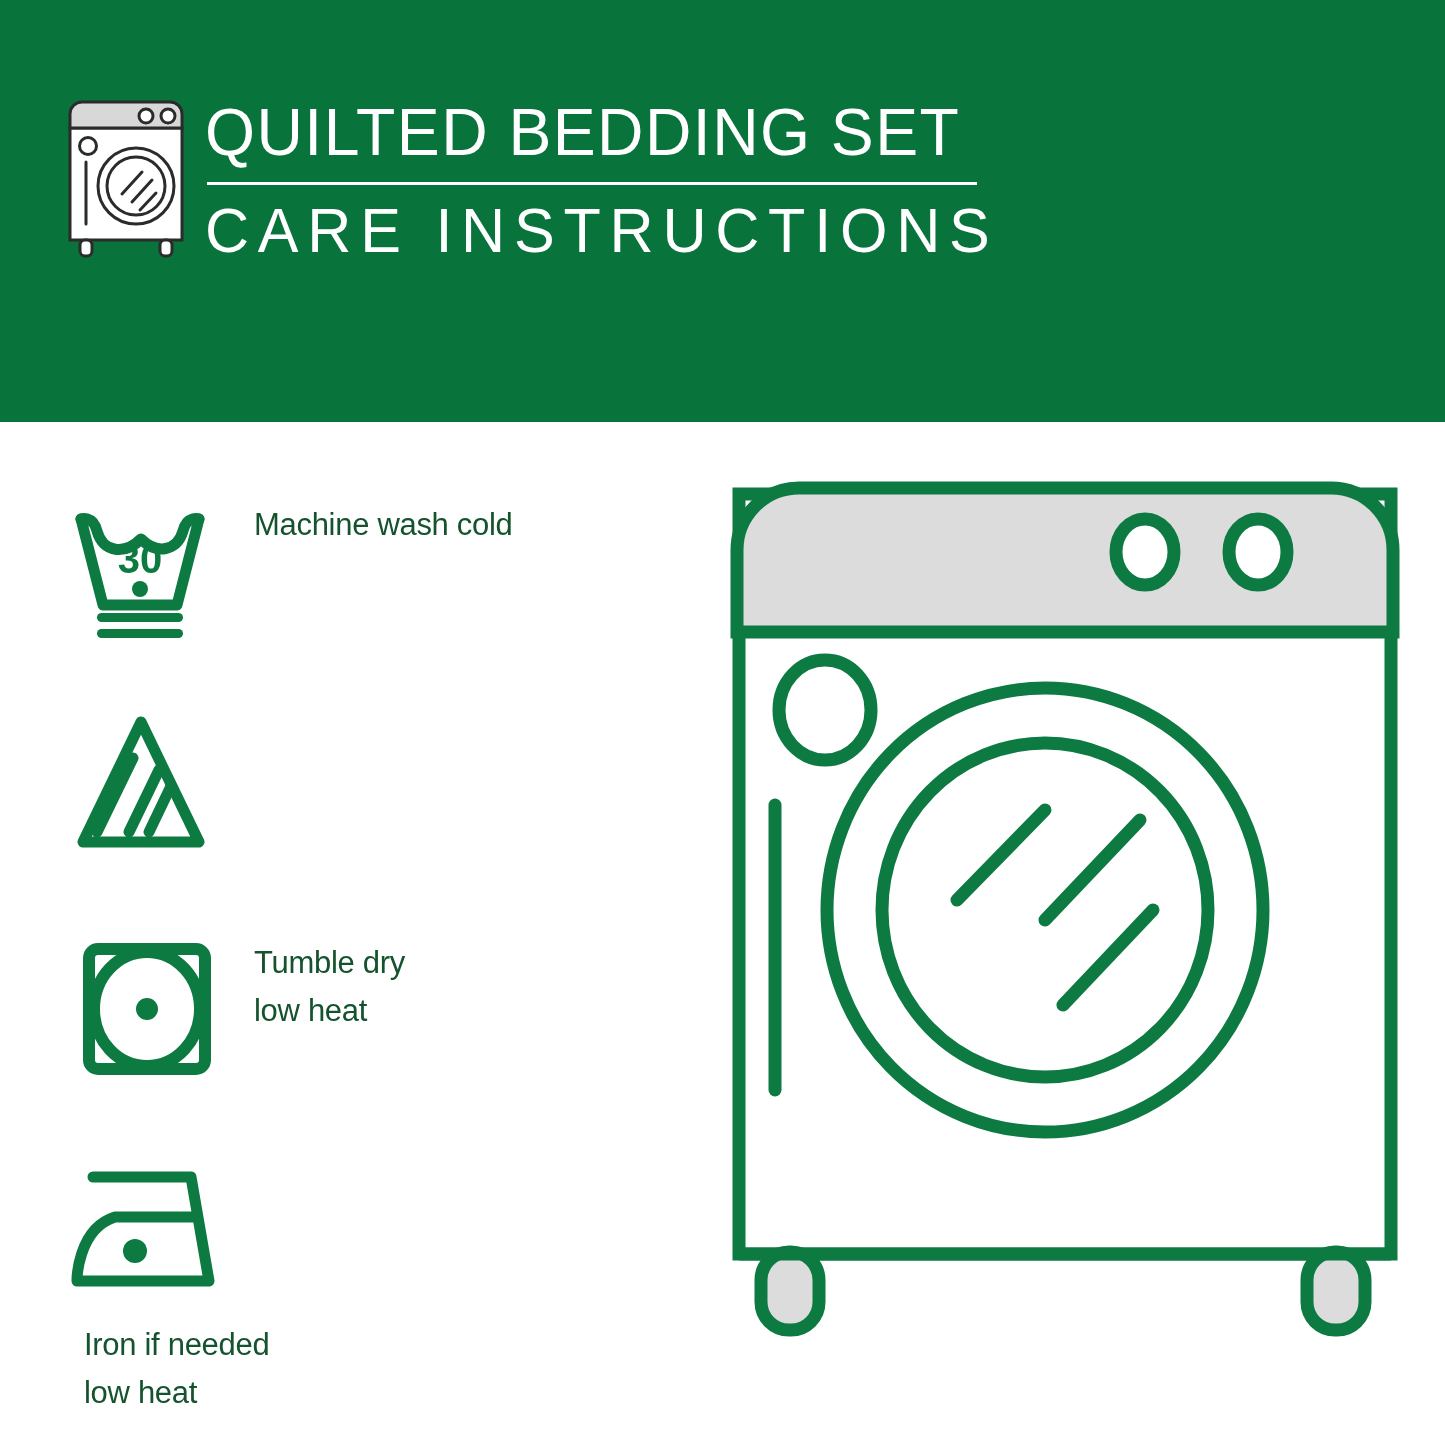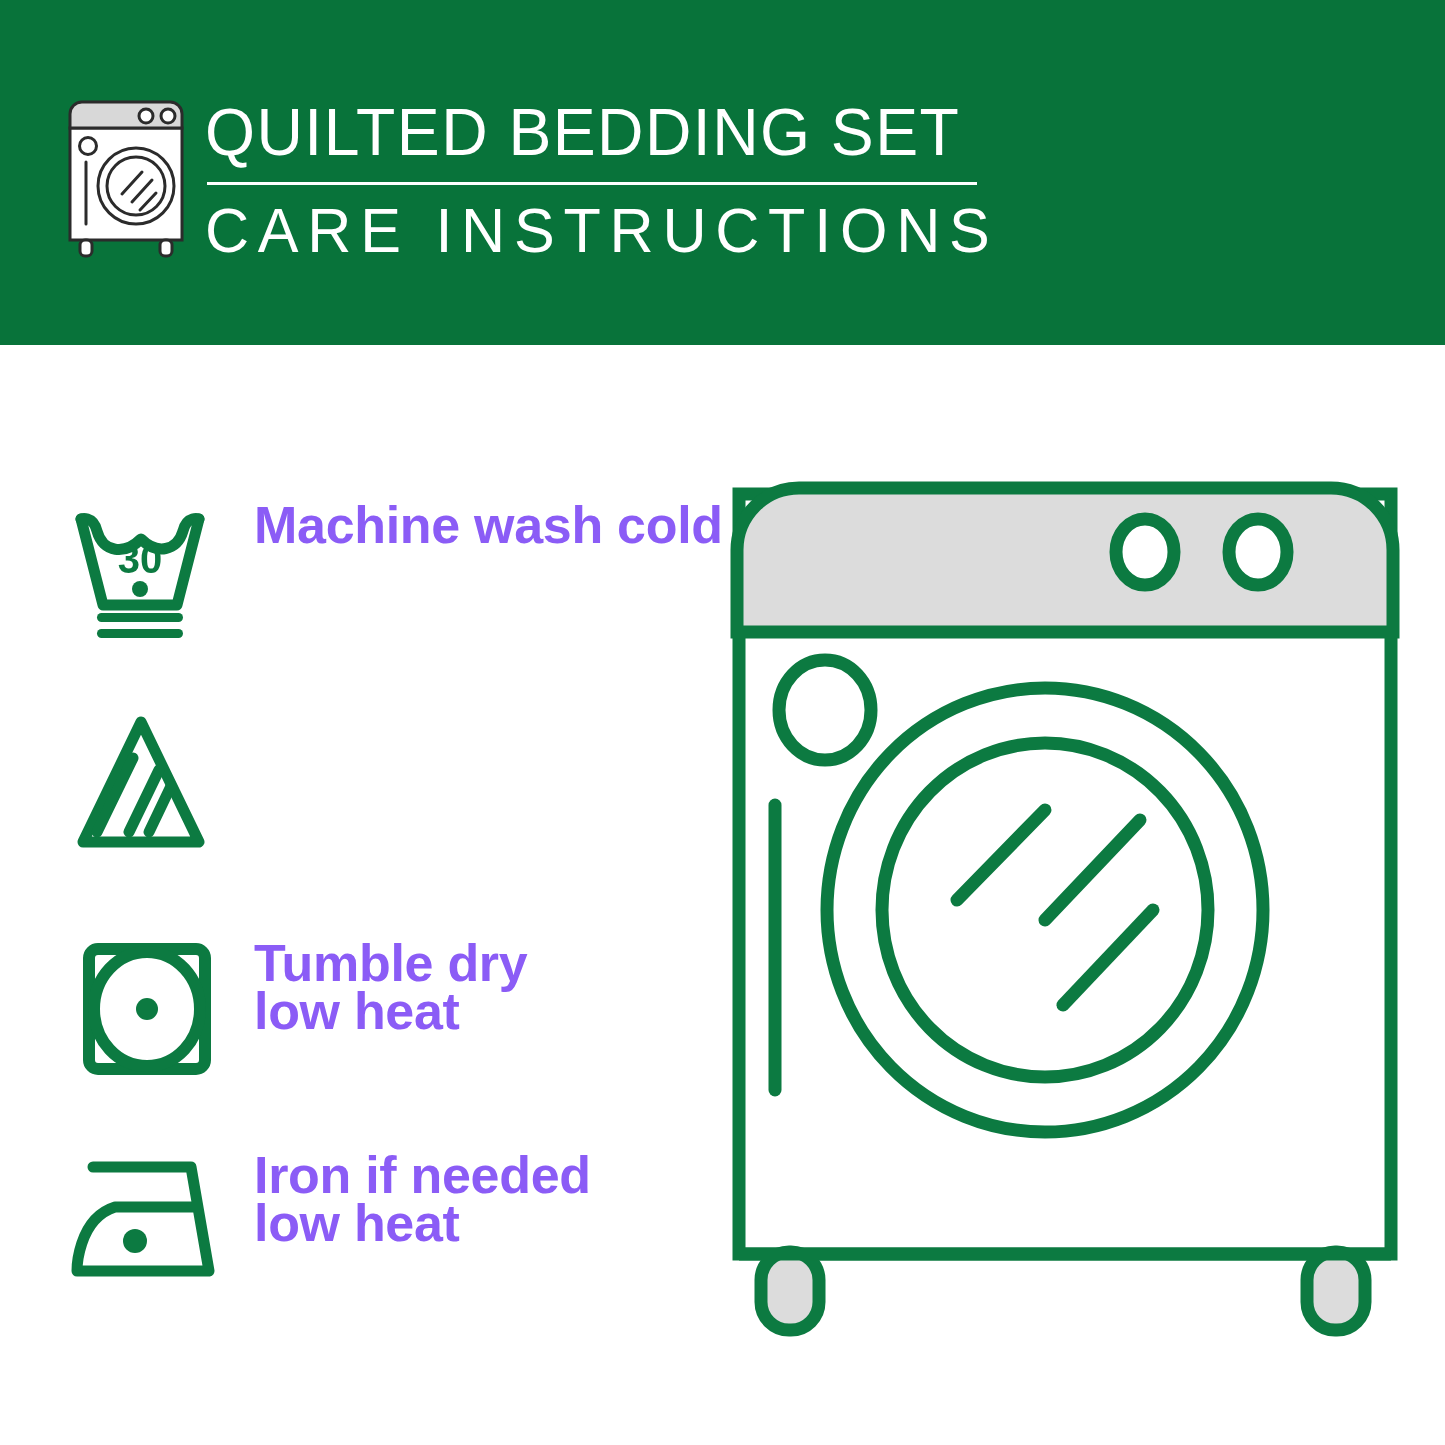--- a/index.html
+++ b/index.html
@@ -17,21 +17,21 @@
     background: #ffffff;
     overflow: hidden;
   }
 
   
   .header {
     position: absolute;
     left: 0;
     top: 0;
     width: 1445px;
-    height: 345px;
+    height: 422px;
     background: #08733a;
   }
   .header-logo {
     position: absolute;
     left: 62px;
     top: 98px;
     width: 132px;
     height: 162px;
   }
   .header-text-block {
@@ -80,36 +80,36 @@
   .care-row {
     position: absolute;
     left: 62px;
     width: 630px;
     display: flex;
     align-items: flex-start;
   }
   .care-row.r0 { top: 150px; }
   .care-row.r1 { top: 363px; }
   .care-row.r2 { top: 588px; }
-  .care-row.r3 { top: 800px; }
+  .care-row.r3 { top: 800px; flex-direction: column; }
 
   .care-symbol {
     width: 170px;
     flex: 0 0 170px;
     display: flex;
     align-items: center;
     justify-content: center;
   }
   .care-text {
     padding-left: 22px;
     padding-top: 6px;
-    font-size: 52px;
+    font-size: 31px;
     line-height: 48px;
-    color: #8b5cf6;
-    font-weight: 700;
+    color: #14532d;
+    font-weight: 400;
     letter-spacing: -0.3px;
   }
   .care-text .ln { display: block; white-space: nowrap; }
 
   
   .washer {
     position: absolute;
     left: 715px;
     top: 470px;
     width: 700px;

